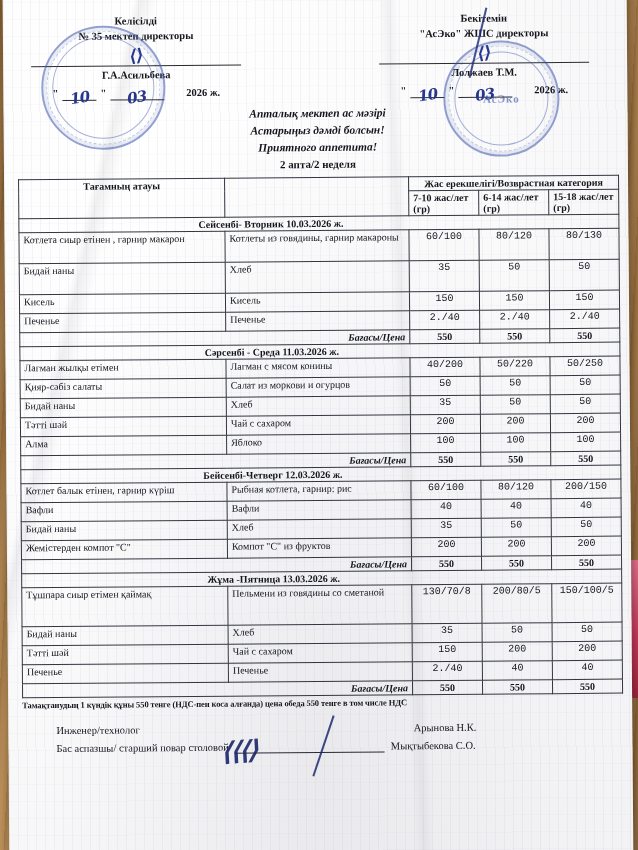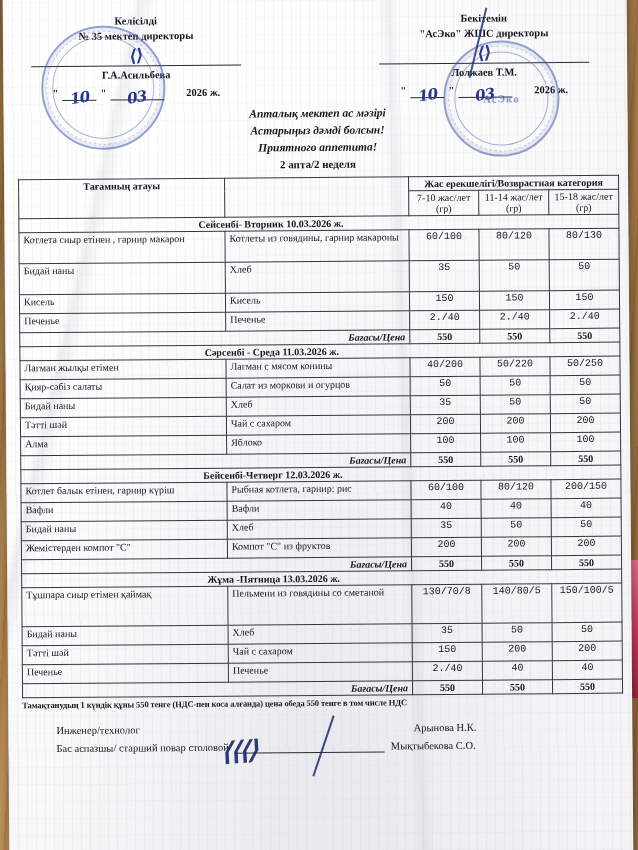--- a/index.html
+++ b/index.html
@@ -89,21 +89,21 @@
   table.menu{border-collapse:collapse;width:600px;margin-top:7px;
     table-layout:fixed;}
   table.menu td,table.menu th{border:1px solid #343741;padding:1px 4px;
     font-size:10px;vertical-align:top;background:transparent;}
   col.c1{width:206px;} col.c2{width:184px;}
   col.c3{width:70px;} col.c4{width:70px;} col.c5{width:70px;}
 
   th.hmain{font-size:12.5px;font-weight:bold;text-align:center;height:28px;
     vertical-align:middle;}
   th.hage{font-size:12.5px;font-weight:bold;text-align:center;vertical-align:middle;}
-  th.hsub{font-size:7.5px;font-weight:normal;text-align:center;padding:1px 2px;
+  th.hsub{font-size:7.5px;font-weight:bold;text-align:left;padding:1px 2px;
     vertical-align:middle;}
   td.daybar{text-align:center;font-weight:bold;font-size:11.5px;padding:2px 4px;}
   td.daybar .dtxt{display:inline-block;margin-left:-96px;}
   td.dish{font-size:10px;line-height:1.25;height:16px;}
   td.num{text-align:center;font-size:10.5px;vertical-align:middle;font-family:Liberation Mono, monospace;}
   td.pricelbl{text-align:right;font-style:italic;font-weight:bold;font-size:10px;
     padding-right:5px;}
   td.priceval{text-align:center;font-weight:bold;font-size:11px;margin-left:8px;}
   tr.tall td{height:28px;}
   tr.xtall td{height:36px;}
@@ -189,21 +189,21 @@
             <col class="c5">
           </colgroup>
         <thead>
           <tr>
             <th class="hmain" rowspan="2">Тағамның атауы</th>
             <th class="hmain" rowspan="2"></th>
             <th class="hage" colspan="3">Жас ерекшелігі/Возврастная категория</th>
           </tr>
           <tr>
             <th class="hsub">7-10 жас/лет (гр)</th>
-            <th class="hsub">11-14 жас/лет (гр)</th>
+            <th class="hsub">6-14 жас/лет (гр)</th>
             <th class="hsub">15-18 жас/лет (гр)</th>
           </tr>
         </thead>
         <tbody id="menu-body">
             <tr>
               <td class="daybar" colspan="5"><span class="dtxt">Сейсенбі- Вторник 10.03.2026 ж.</span></td>
             </tr>
             <tr class="tall">
               <td class="dish">Котлета сиыр етінен , гарнир макарон</td>
               <td class="dish">Котлеты из говядины, гарнир макароны</td>
@@ -319,21 +319,21 @@
               <td class="priceval">550</td>
               <td class="priceval">550</td>
             </tr>
             <tr>
               <td class="daybar" colspan="5"><span class="dtxt">Жұма -Пятница 13.03.2026 ж.</span></td>
             </tr>
             <tr class="xtall">
               <td class="dish">Тұшпара сиыр етімен қаймақ</td>
               <td class="dish">Пельмени из говядины со сметаной</td>
               <td class="num">130/70/8</td>
-              <td class="num">140/80/5</td>
+              <td class="num">200/80/5</td>
               <td class="num">150/100/5</td>
             </tr>
             <tr>
               <td class="dish">Бидай наны</td>
               <td class="dish">Хлеб</td>
               <td class="num">35</td>
               <td class="num">50</td>
               <td class="num">50</td>
             </tr>
             <tr>

